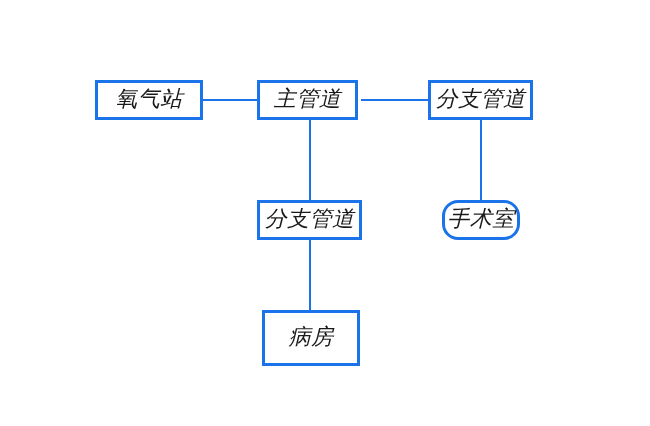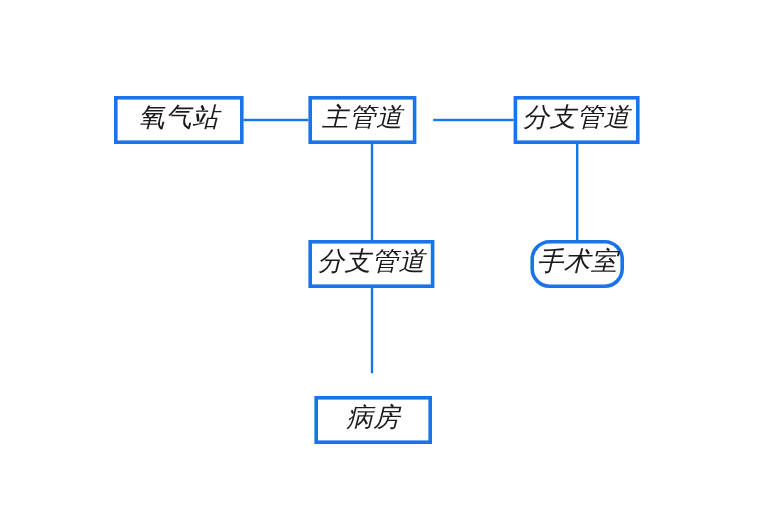--- a/index.html
+++ b/index.html
@@ -52,33 +52,33 @@
   <div class="edge" style="background: rgb(26, 115, 232); left: 202px; top: 99px; width: 56px; height: 2px;"></div>
   <div class="edge" style="background: rgb(26, 115, 232); left: 361px; top: 99px; width: 68px; height: 2px;"></div>
   <div class="edge" style="background: rgb(26, 115, 232); left: 309px; top: 119px; width: 2px; height: 82px;"></div>
   <div class="edge" style="background: rgb(26, 115, 232); left: 480px; top: 119px; width: 2px; height: 82px;"></div>
   <div class="edge" style="background: rgb(26, 115, 232); left: 309px; top: 239px; width: 2px; height: 72px;"></div>
 
   <div class="node" style="left: 95px; top: 80px; width: 108px; height: 40px; border-color: rgb(26, 115, 232); border-width: 3px; background: rgb(255, 255, 255); color: rgb(26, 26, 26); font-size: 22px;">
     <span class="node-label">氧气站</span>
   </div>
 
-  <div class="node" style="left: 257px; top: 80px; width: 90px; height: 40px; border-color: rgb(26, 115, 232); border-width: 3px; background: rgb(255, 255, 255); color: rgb(26, 26, 26); font-size: 22px;">
+  <div class="node" style="left: 257px; top: 80px; width: 101px; height: 40px; border-color: rgb(26, 115, 232); border-width: 3px; background: rgb(255, 255, 255); color: rgb(26, 26, 26); font-size: 22px;">
     <span class="node-label">主管道</span>
   </div>
 
   <div class="node" style="left: 428px; top: 80px; width: 105px; height: 40px; border-color: rgb(26, 115, 232); border-width: 3px; background: rgb(255, 255, 255); color: rgb(26, 26, 26); font-size: 22px;">
     <span class="node-label">分支管道</span>
   </div>
 
   <div class="node" style="left: 257px; top: 200px; width: 105px; height: 40px; border-color: rgb(26, 115, 232); border-width: 3px; background: rgb(255, 255, 255); color: rgb(26, 26, 26); font-size: 22px;">
     <span class="node-label">分支管道</span>
   </div>
 
   <div class="node" style="left: 442px; top: 200px; width: 78px; height: 40px; border-color: rgb(26, 115, 232); border-width: 3px; background: rgb(255, 255, 255); color: rgb(26, 26, 26); font-size: 22px; border-radius: 16px;">
     <span class="node-label">手术室</span>
   </div>
 
-  <div class="node" style="left: 262px; top: 310px; width: 98px; height: 40px; border-color: rgb(26, 115, 232); border-width: 3px; background: rgb(255, 255, 255); color: rgb(26, 26, 26); font-size: 22px; margin-top: 20px;">
+  <div class="node" style="left: 262px; top: 310px; width: 98px; height: 56px; border-color: rgb(26, 115, 232); border-width: 3px; background: rgb(255, 255, 255); color: rgb(26, 26, 26); font-size: 22px;">
     <span class="node-label">病房</span>
   </div>
 
 </div>
 
 </body></html>

